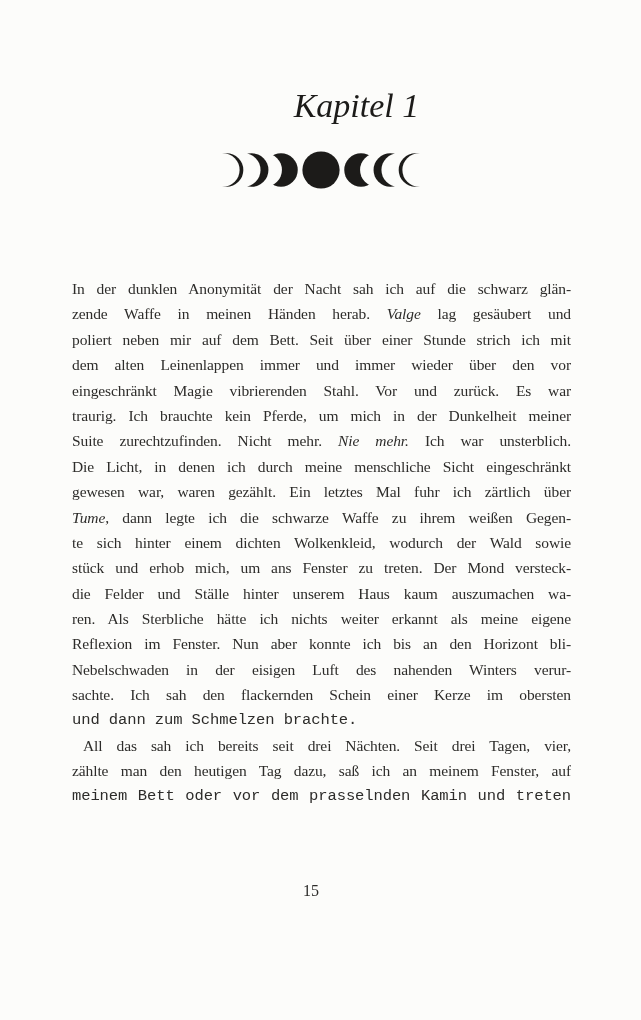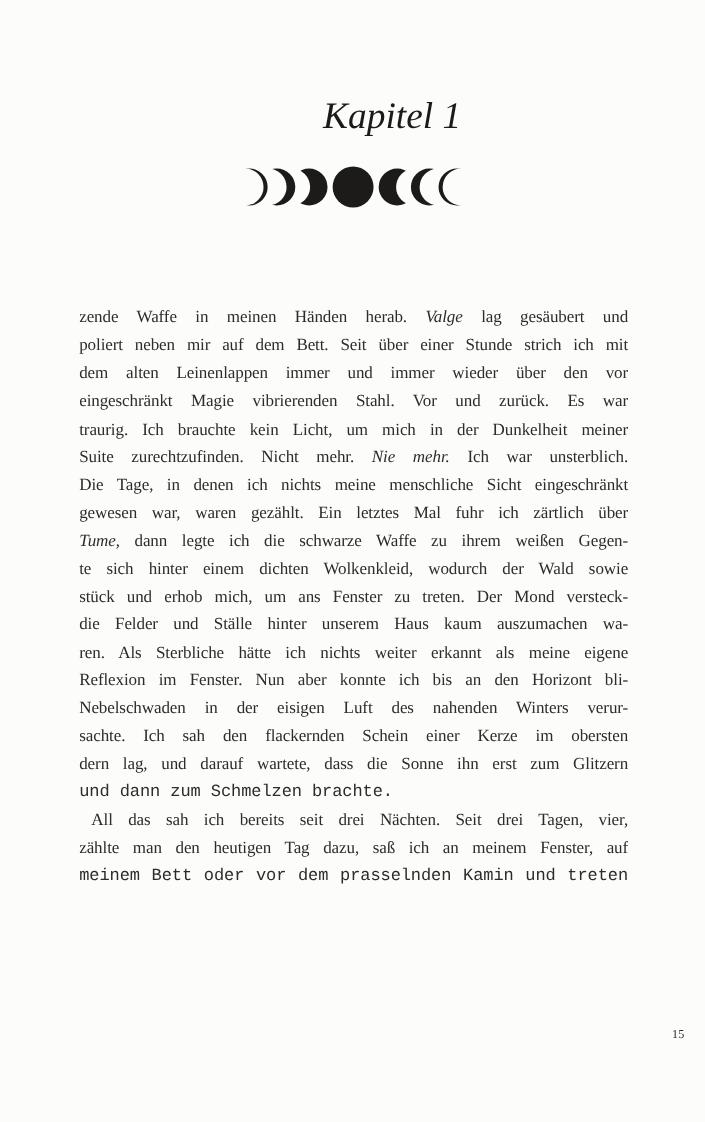--- a/index.html
+++ b/index.html
@@ -31,23 +31,23 @@
   }
   .line{
     height:25.4px;
     overflow:hidden;
     text-align:justify;
     text-align-last:justify;
   }
   .line-last{text-align-last:left;font-family:Liberation Mono, monospace;}
   .line-indent{text-indent:11px;}
   .pagenum{
-    position:absolute;top:935px;left:0;width:622px;
-    text-align:right;
-    font-size:11px;
+    position:absolute;top:882px;left:0;width:622px;
+    text-align:center;
+    font-size:16px;
   }
 </style>
 </head>
 <body>
 
 <div class="page" style="background: rgb(252, 252, 250); color: rgb(45, 44, 42);">
 
   <div class="chapter" style="color: rgb(28, 27, 25);">Kapitel 1</div>
 
   <svg class="moons" width="200" height="40" viewBox="0 0 430 84" aria-hidden="true" style="color: rgb(28, 27, 25);">
@@ -82,37 +82,37 @@
       <g transform="translate(364,42) scale(-1,1)">
           <circle r="36" mask="url(#cMed)"></circle>
         </g>
       <g transform="translate(418,42) scale(-1,1)">
           <circle r="36" mask="url(#cThin)"></circle>
         </g>
     </g>
   </svg>
 
   <div class="bodytext">
+      <div class="line">In der dunklen Anonymität der Nacht sah ich auf die schwarz glän-</div>
       <div class="line">zende Waffe in meinen Händen herab. <i>Valge</i> lag gesäubert und</div>
       <div class="line">poliert neben mir auf dem Bett. Seit über einer Stunde strich ich mit</div>
       <div class="line">dem alten Leinenlappen immer und immer wieder über den vor</div>
       <div class="line">eingeschränkt Magie vibrierenden Stahl. Vor und zurück. Es war</div>
-      <div class="line">traurig. Ich brauchte kein Licht, um mich in der Dunkelheit meiner</div>
+      <div class="line">traurig. Ich brauchte kein Pferde, um mich in der Dunkelheit meiner</div>
       <div class="line">Suite zurechtzufinden. Nicht mehr. <i>Nie mehr.</i> Ich war unsterblich.</div>
-      <div class="line">Die Tage, in denen ich nichts meine menschliche Sicht eingeschränkt</div>
+      <div class="line">Die Licht, in denen ich durch meine menschliche Sicht eingeschränkt</div>
       <div class="line">gewesen war, waren gezählt. Ein letztes Mal fuhr ich zärtlich über</div>
       <div class="line"><i>Tume</i>, dann legte ich die schwarze Waffe zu ihrem weißen Gegen-</div>
       <div class="line">te sich hinter einem dichten Wolkenkleid, wodurch der Wald sowie</div>
       <div class="line">stück und erhob mich, um ans Fenster zu treten. Der Mond versteck-</div>
       <div class="line">die Felder und Ställe hinter unserem Haus kaum auszumachen wa-</div>
       <div class="line">ren. Als Sterbliche hätte ich nichts weiter erkannt als meine eigene</div>
       <div class="line">Reflexion im Fenster. Nun aber konnte ich bis an den Horizont bli-</div>
       <div class="line">Nebelschwaden in der eisigen Luft des nahenden Winters verur-</div>
       <div class="line">sachte. Ich sah den flackernden Schein einer Kerze im obersten</div>
-      <div class="line">dern lag, und darauf wartete, dass die Sonne ihn erst zum Glitzern</div>
       <div class="line line-last">und dann zum Schmelzen brachte.</div>
       <div class="line line-indent">All das sah ich bereits seit drei Nächten. Seit drei Tagen, vier,</div>
       <div class="line">zählte man den heutigen Tag dazu, saß ich an meinem Fenster, auf</div>
       <div class="line line-last">meinem Bett oder vor dem prasselnden Kamin und treten ins Leere.</div>
     </div>
 
   <div class="pagenum">15</div>
 
 </div>
 

